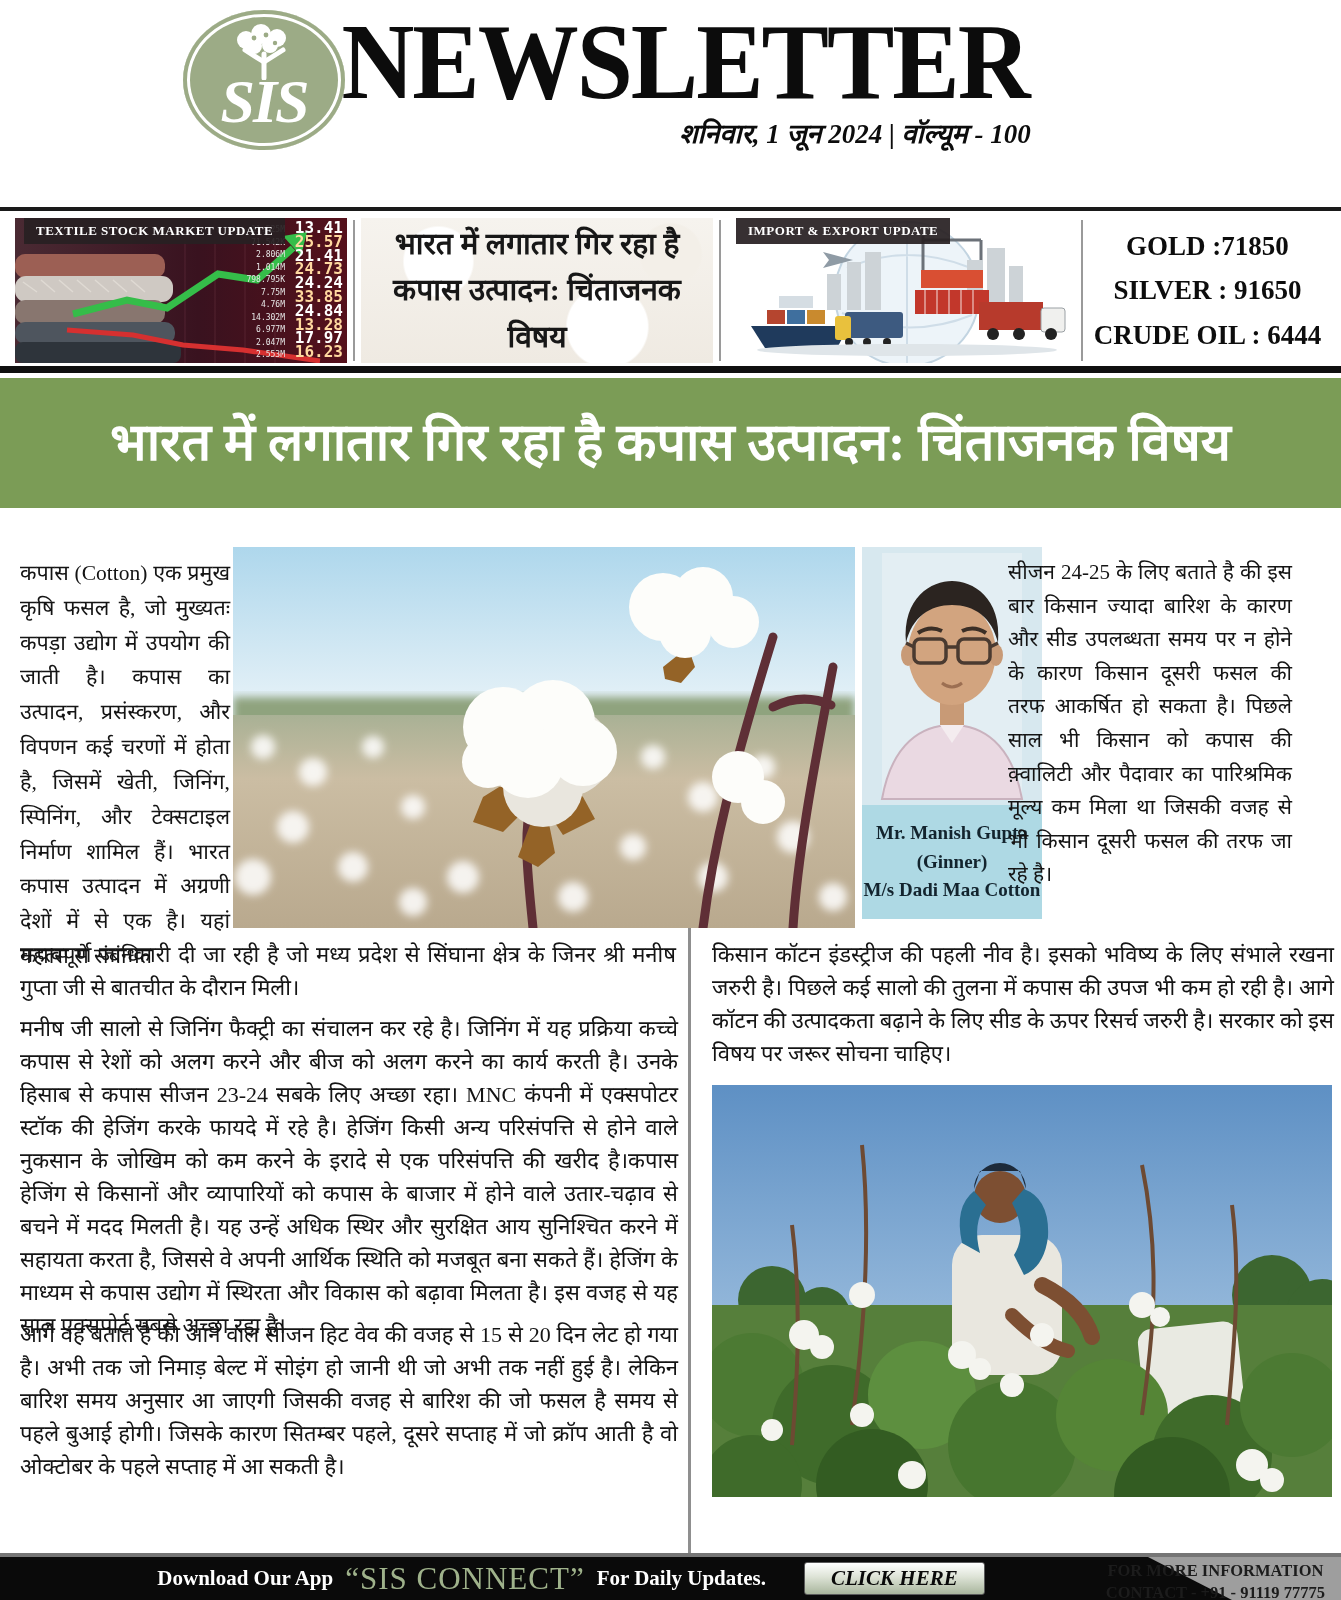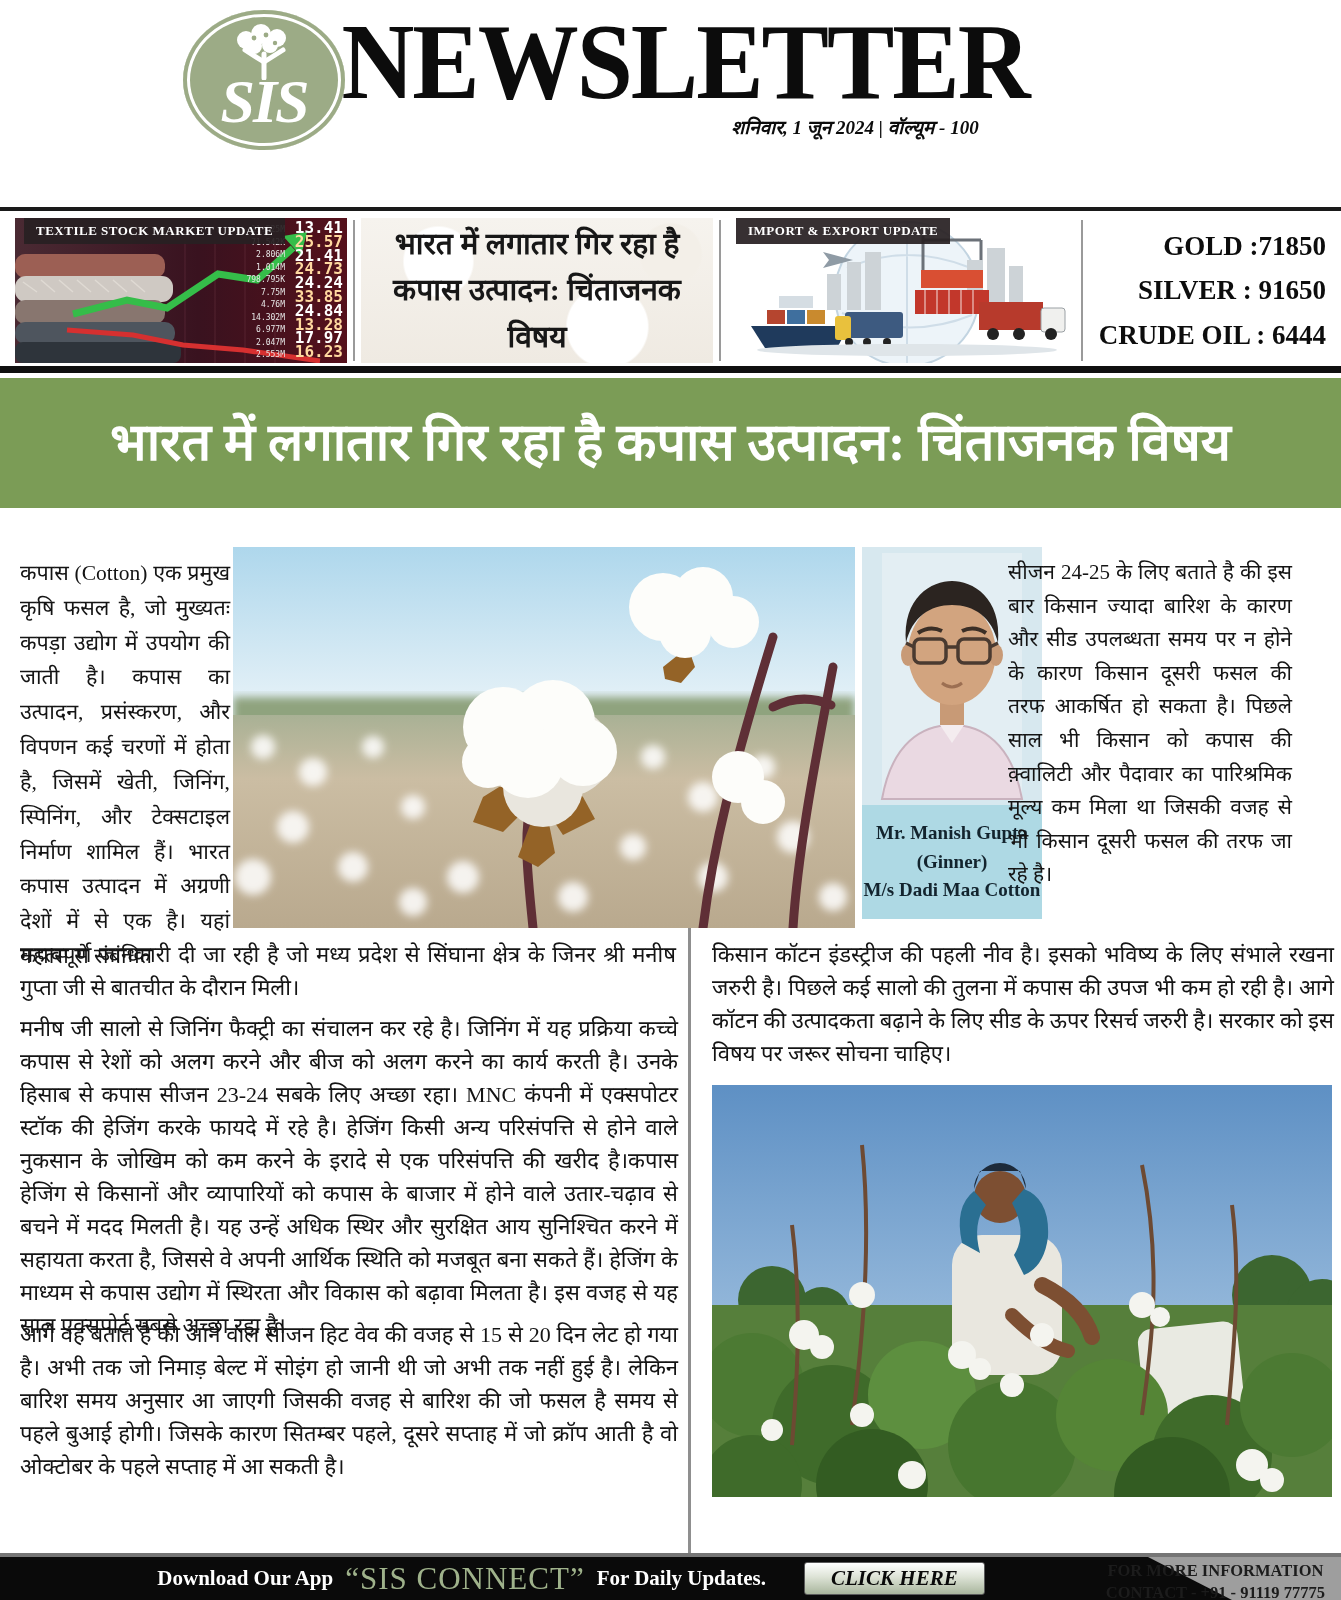--- a/index.html
+++ b/index.html
@@ -10,21 +10,21 @@
   .logo{position:absolute;left:183px;top:10px;width:162px;height:140px;border-radius:50%;
         background:#9cab86;box-shadow:inset 0 0 0 4px #9cab86, inset 0 0 0 7px #ffffff;
         display:flex;flex-direction:column;align-items:center;justify-content:flex-end;}
   .logo-text{font-size:62px;font-weight:bold;color:#ffffff;line-height:1;margin-bottom:18px;
              letter-spacing:-2px;font-style:italic;}
   .logo-cotton{position:absolute;top:14px;left:50%;transform:translateX(-50%);}
   .page-title{position:absolute;left:330px;top:0px;width:710px;height:116px;text-align:center;
               font-size:101px;font-weight:bold;letter-spacing:-2px;line-height:116px;color:#0c0c0c;
               transform:scaleY(1.06);transform-origin:top;}
   .dateline{position:absolute;left:640px;top:114px;width:430px;text-align:center;
-            font-size:19px;font-weight:bold;font-style:italic;color:#0c0c0c;}
+            font-size:27px;font-weight:bold;font-style:italic;color:#0c0c0c;}
 
   
   .nav{position:absolute;left:0;top:160px;width:100%;height:44px;
        background:linear-gradient(90deg,#8e947c 0%,#a8a96b 35%,#cdc94c 70%,#dcd94e 100%);
        display:flex;align-items:center;justify-content:center;}
   .nav-item{font-size:28px;font-weight:600;color:#121212;padding:0 24px;line-height:34px;cursor:pointer;}
   .nav-item + .nav-item{border-left:3px solid #121212;}
 
   .rule1{position:absolute;left:0;top:207px;width:100%;height:4px;background:#1a1a1a;}
   .rule2{position:absolute;left:0;top:366px;width:100%;height:7px;background:#0f0f0f;}
@@ -35,21 +35,21 @@
   .card{position:relative;overflow:hidden;}
   .card-stock{width:332px;}
   .card-headline{width:352px;background:
       radial-gradient(circle at 22% 30%, #ffffff 0 34px, rgba(255,255,255,0) 36px),
       radial-gradient(circle at 70% 75%, #ffffff 0 40px, rgba(255,255,255,0) 42px),
       radial-gradient(circle at 88% 25%, #f3efe8 0 30px, rgba(255,255,255,0) 32px),
       linear-gradient(180deg,#f6f3ee,#efeae2);
       display:flex;align-items:center;justify-content:center;text-align:center;}
   .card-headline .txt{font-size:30px;font-weight:bold;color:#171717;line-height:1.55;padding:0 10px;}
   .card-import{width:348px;background:#fff;}
-  .card-prices{flex:1;display:flex;flex-direction:column;align-items:flex-end;justify-content:center;}
+  .card-prices{flex:1;display:flex;flex-direction:column;align-items:center;justify-content:center;}
   .price-line{font-size:27px;font-weight:bold;color:#0d0d0d;line-height:1.65;}
   .img-label{position:absolute;top:0;left:9px;background:rgba(40,32,34,.93);color:#fff;
              font-size:13px;font-weight:bold;letter-spacing:.5px;padding:5px 12px;white-space:nowrap;}
   .ticker-col{position:absolute;top:3px;right:4px;display:flex;flex-direction:column;align-items:flex-end;}
   .ticker-col span{font-family:"DejaVu Sans Mono",monospace;font-size:16px;font-weight:bold;
                    color:#ffd9a0;line-height:13.8px;}
   .ticker-col span:nth-child(odd){color:#ffffff;}
   .vol-col{position:absolute;top:6px;right:62px;display:flex;flex-direction:column;align-items:flex-end;}
   .vol-col span{font-family:"DejaVu Sans Mono",monospace;font-size:8px;color:#e8e8e8;line-height:12.5px;}
 

